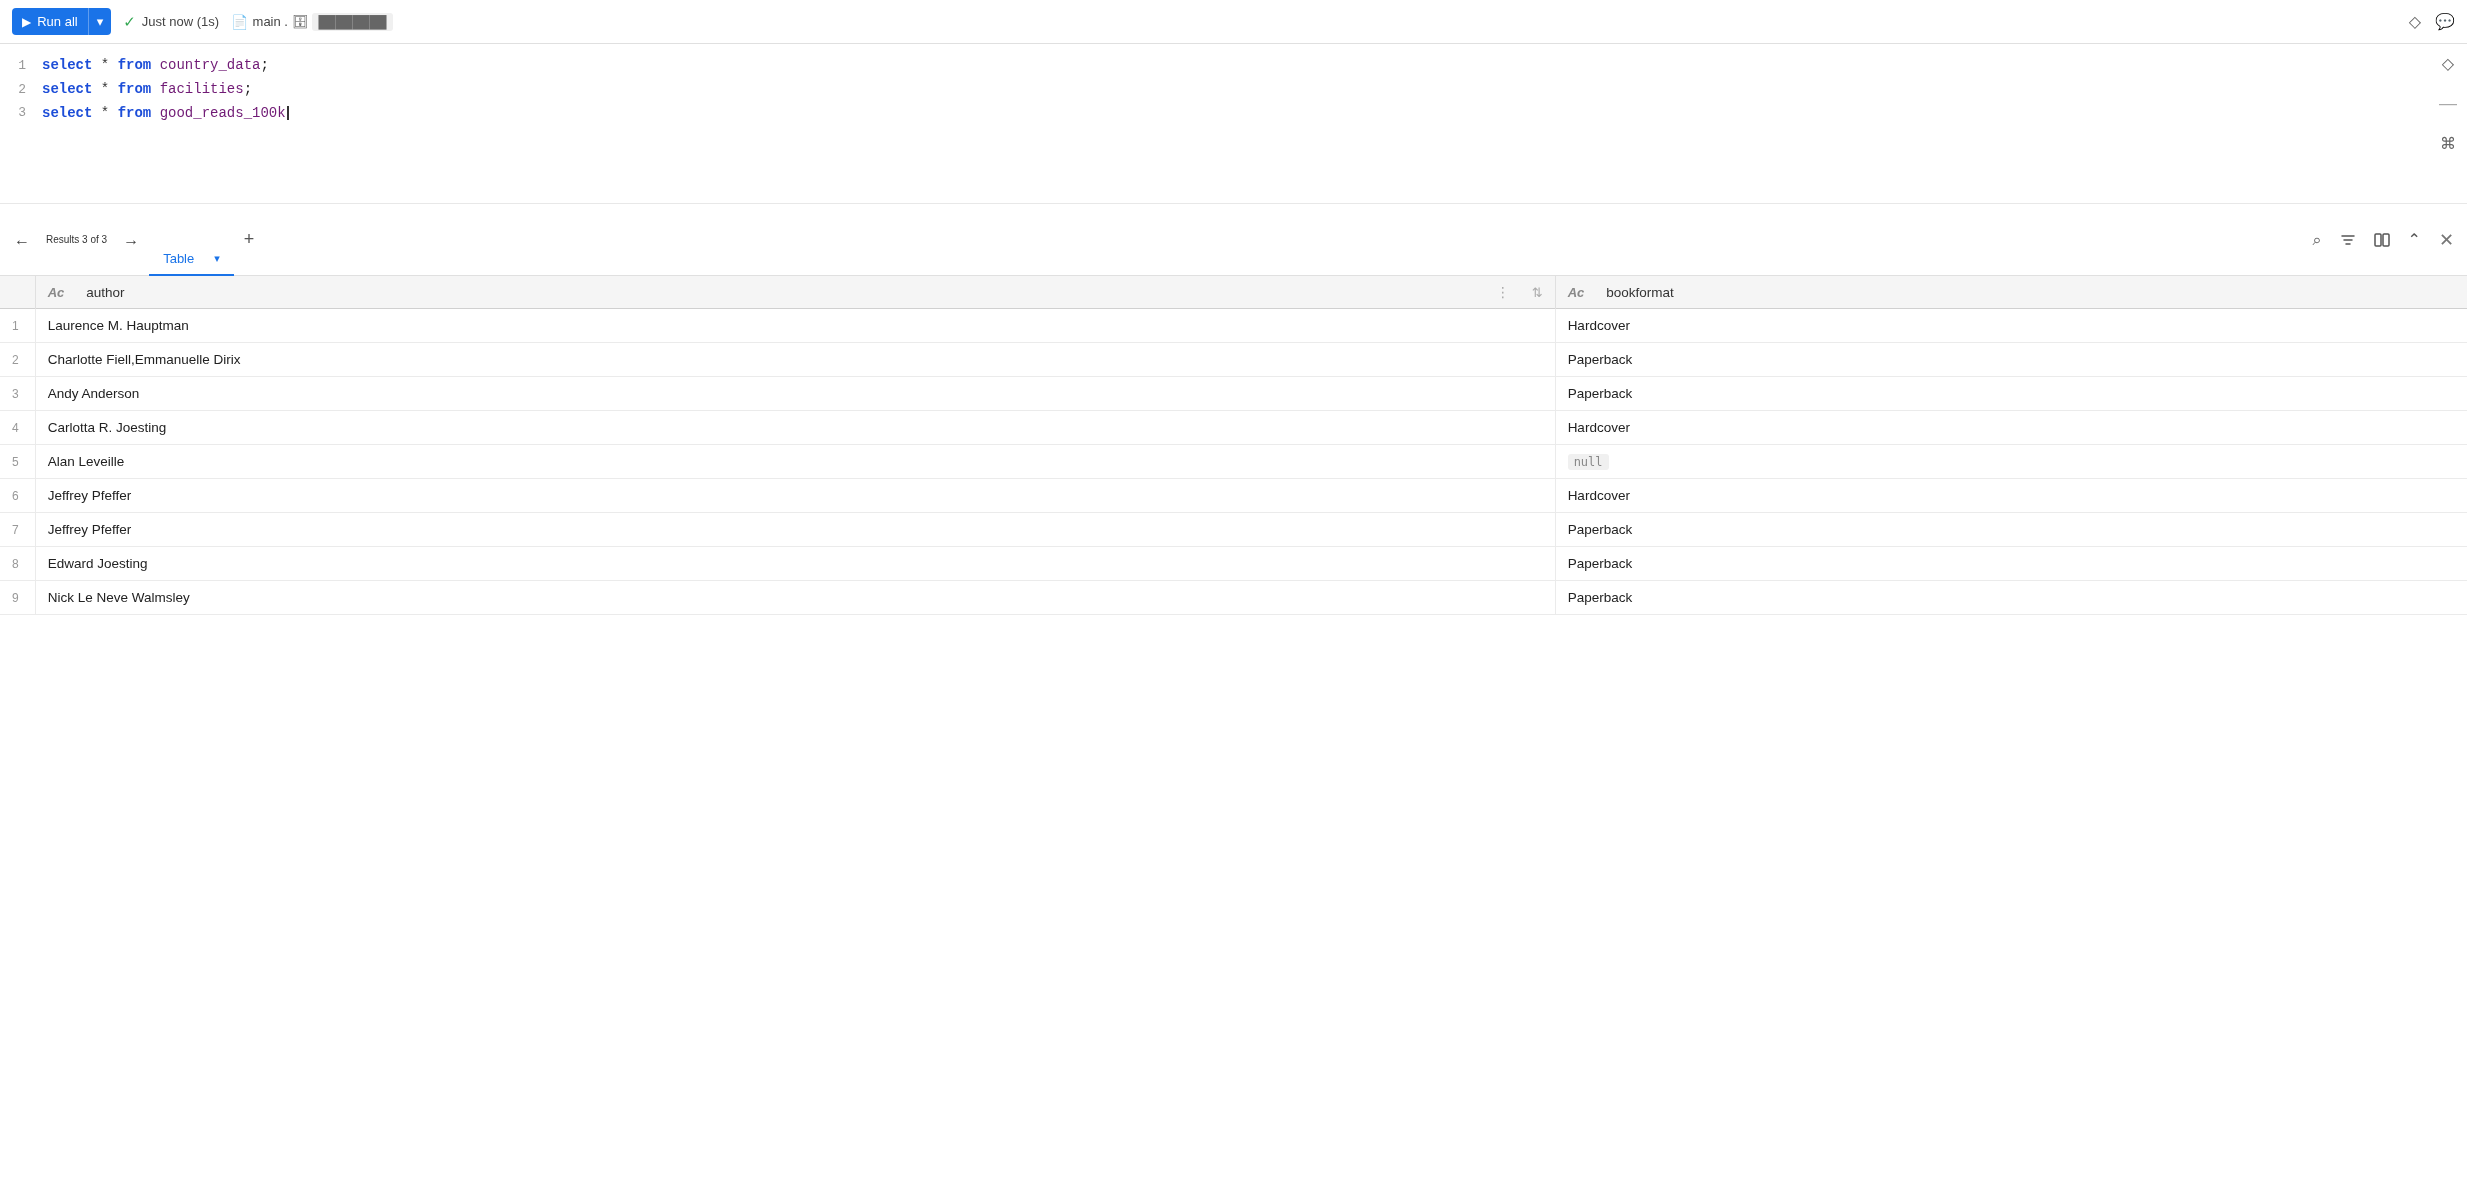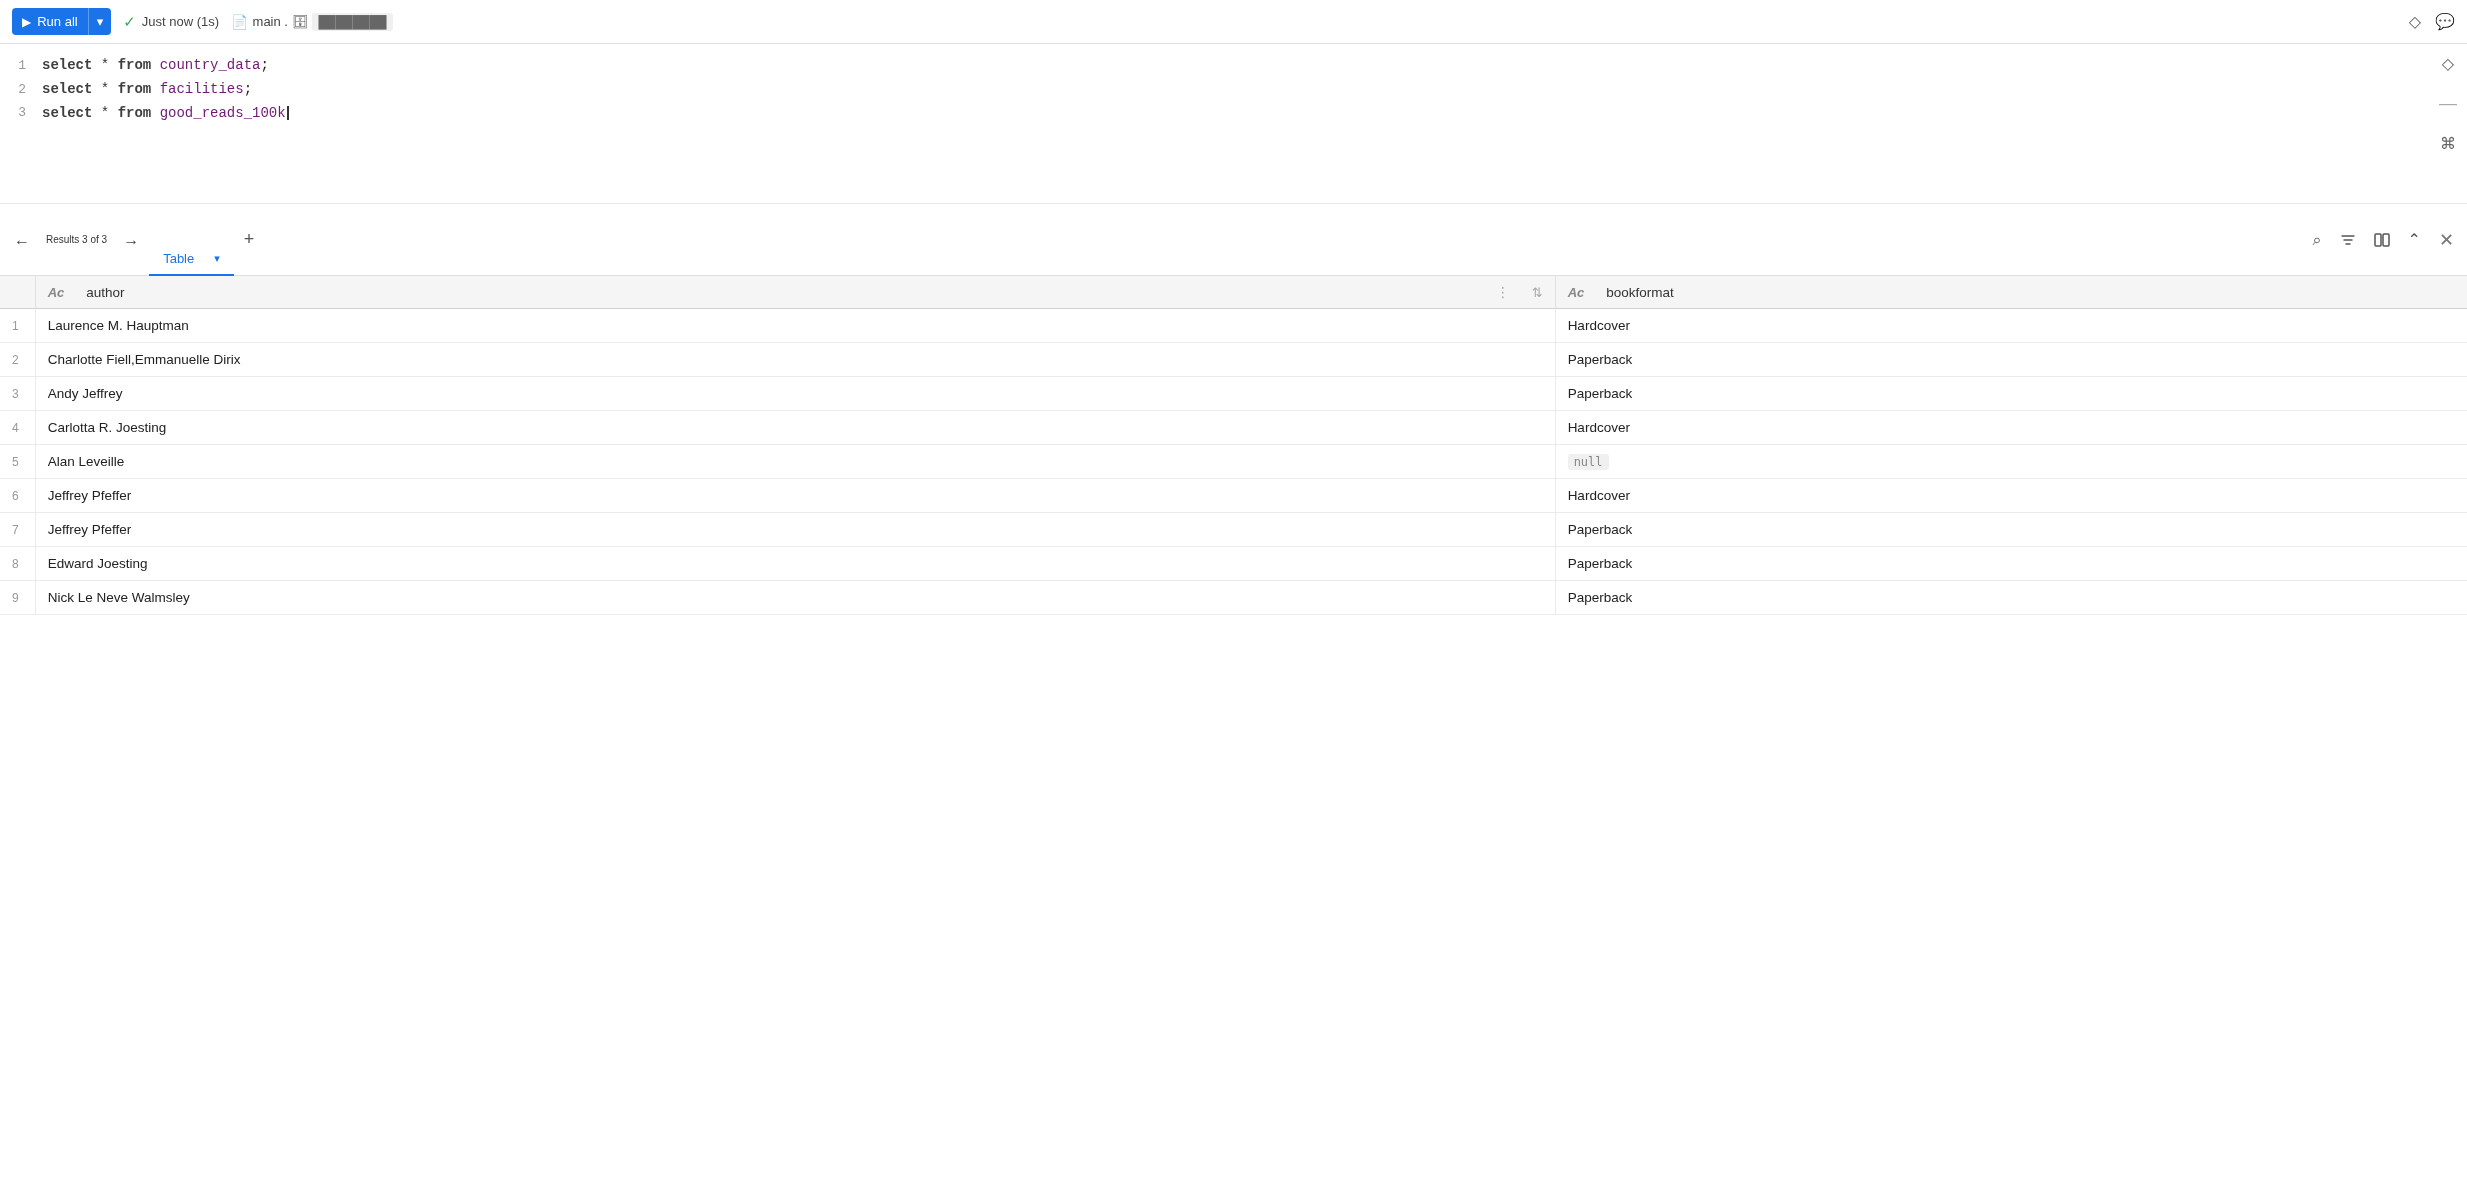--- a/index.html
+++ b/index.html
@@ -118,21 +118,21 @@
       font-size: 14px;
     }
     .line-num {
       color: #999;
       min-width: 32px;
       text-align: right;
       padding-right: 16px;
       user-select: none;
       font-size: 13px;
     }
-    .kw { color: #404040; font-weight: 600; }
+    .kw { color: #1d4ed8; font-weight: 600; }
     .op { color: #333; }
     .tbl { color: #701a75; }
     .cursor-blink {
       display: inline-block;
       width: 2px;
       height: 14px;
       background: #333;
       vertical-align: middle;
       margin-left: 1px;
     }
@@ -408,21 +408,21 @@
             <td>Laurence M. Hauptman</td>
             <td>Hardcover</td>
           </tr>
           <tr>
             <td class="row-num">2</td>
             <td>Charlotte Fiell,Emmanuelle Dirix</td>
             <td>Paperback</td>
           </tr>
           <tr>
             <td class="row-num">3</td>
-            <td>Andy Jeffrey</td>
+            <td>Andy Anderson</td>
             <td>Paperback</td>
           </tr>
           <tr>
             <td class="row-num">4</td>
             <td>Carlotta R. Joesting</td>
             <td>Hardcover</td>
           </tr>
           <tr>
             <td class="row-num">5</td>
             <td>Alan Leveille</td>

